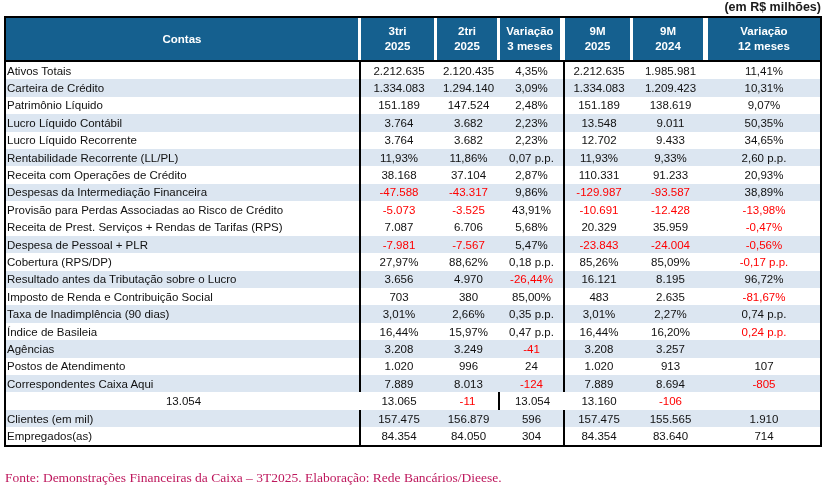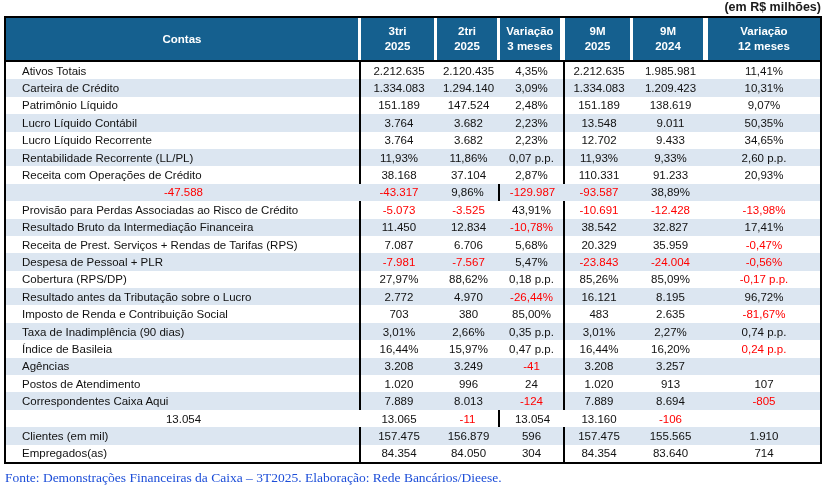--- a/index.html
+++ b/index.html
@@ -49,28 +49,28 @@
     height: 17.4px;
     background: #ffffff;
   }
   .tr.alt { background: #DCE6F1; }
   .td {
     font-size: 11.5px;
     color: #111;
     display: flex; align-items: center; justify-content: center;
     white-space: nowrap; overflow: hidden;
   }
-  .td.label { justify-content: flex-start; padding-left: 16px; }
+  .td.label { justify-content: flex-start; padding-left: 1px; }
   .td.c0, .td.c3 { border-right: 2px solid #000; }
   .td.red { color: #FF0000; }
 
   .source-note {
     position: absolute; top: 470px; left: 5px;
     font-family: "Liberation Serif", serif;
-    font-size: 13.5px; color: #1d4ed8;
+    font-size: 13.5px; color: #be185d;
   }
 </style>
 </head>
 <body>
 
 <div class="sheet">
 
   <div class="units">(em R$ milhões)</div>
 
   <div class="fintable">
@@ -164,45 +164,37 @@
         <div class="tr">
           <div class="td label c0">Receita com Operações de Crédito</div>
           <div class="td c1">38.168</div>
           <div class="td c2">37.104</div>
           <div class="td c3">2,87%</div>
           <div class="td c4">110.331</div>
           <div class="td c5">91.233</div>
           <div class="td c6">20,93%</div>
         </div>
         <div class="tr alt">
+          <div class="td label c0">Despesas da Intermediação Financeira</div>
           <div class="td c1 red">-47.588</div>
           <div class="td c2 red">-43.317</div>
           <div class="td c3">9,86%</div>
           <div class="td c4 red">-129.987</div>
           <div class="td c5 red">-93.587</div>
           <div class="td c6">38,89%</div>
         </div>
         <div class="tr">
           <div class="td label c0">Provisão para Perdas Associadas ao Risco de Crédito</div>
           <div class="td c1 red">-5.073</div>
           <div class="td c2 red">-3.525</div>
           <div class="td c3">43,91%</div>
           <div class="td c4 red">-10.691</div>
           <div class="td c5 red">-12.428</div>
           <div class="td c6 red">-13,98%</div>
         </div>
-        <div class="tr alt">
-          <div class="td label c0">Resultado Bruto da Intermediação Financeira</div>
-          <div class="td c1">11.450</div>
-          <div class="td c2">12.834</div>
-          <div class="td c3 red">-10,78%</div>
-          <div class="td c4">38.542</div>
-          <div class="td c5">32.827</div>
-          <div class="td c6">17,41%</div>
-        </div>
         <div class="tr">
           <div class="td label c0">Receita de Prest. Serviços + Rendas de Tarifas (RPS)</div>
           <div class="td c1">7.087</div>
           <div class="td c2">6.706</div>
           <div class="td c3">5,68%</div>
           <div class="td c4">20.329</div>
           <div class="td c5">35.959</div>
           <div class="td c6 red">-0,47%</div>
         </div>
         <div class="tr alt">
@@ -218,21 +210,21 @@
           <div class="td label c0">Cobertura (RPS/DP)</div>
           <div class="td c1">27,97%</div>
           <div class="td c2">88,62%</div>
           <div class="td c3">0,18 p.p.</div>
           <div class="td c4">85,26%</div>
           <div class="td c5">85,09%</div>
           <div class="td c6 red">-0,17 p.p.</div>
         </div>
         <div class="tr alt">
           <div class="td label c0">Resultado antes da Tributação sobre o Lucro</div>
-          <div class="td c1">2.772</div>
+          <div class="td c1">3.656</div>
           <div class="td c2">4.970</div>
           <div class="td c3 red">-26,44%</div>
           <div class="td c4">16.121</div>
           <div class="td c5">8.195</div>
           <div class="td c6">96,72%</div>
         </div>
         <div class="tr">
           <div class="td label c0">Imposto de Renda e Contribuição Social</div>
           <div class="td c1">703</div>
           <div class="td c2">380</div>

